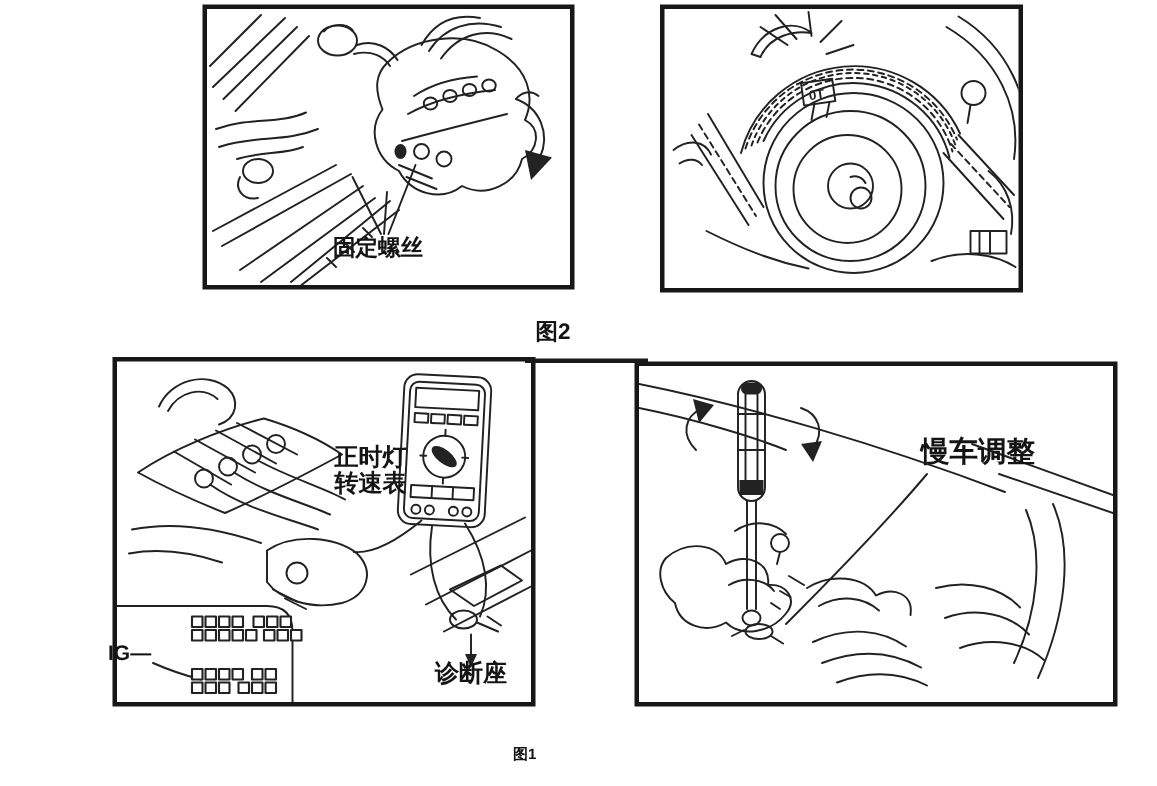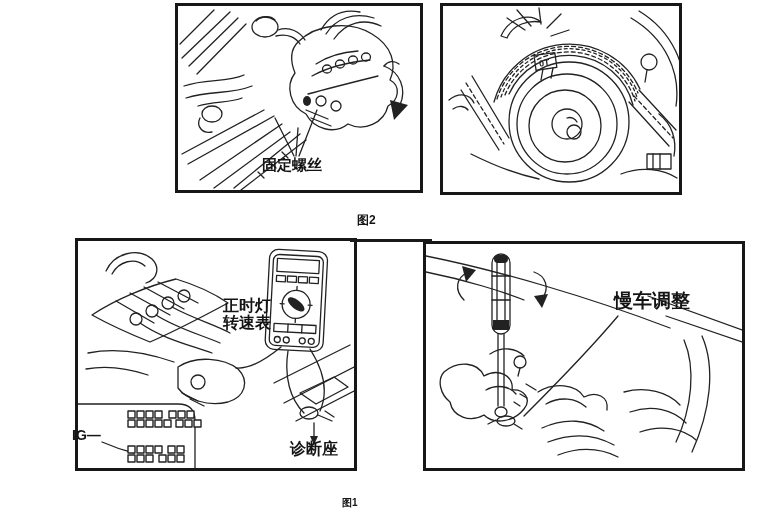--- a/index.html
+++ b/index.html
@@ -1,33 +1,33 @@
 <!DOCTYPE html>
 <html><head>
 <meta charset="utf-8">
 <style>
   html,body{margin:0;padding:0;background:#ffffff;}
   #page{position:relative;width:771px;height:524px;background:#ffffff;overflow:hidden;
         font-family:"Liberation Sans",sans-serif;}
   .panel{position:absolute;background:#ffffff;border:3px solid #171717;box-sizing:border-box;}
-  #panel1{left:135px;top:3px;width:248px;height:190px;margin-left:40px;}
+  #panel1{left:135px;top:3px;width:248px;height:190px;}
   #panel2{left:440px;top:3px;width:242px;height:192px;}
   #panel3{left:75px;top:238px;width:282px;height:233px;}
   #panel4{left:423px;top:241px;width:322px;height:230px;}
   .art{position:absolute;left:0;top:0;width:100%;height:100%;}
   .art path,.art circle,.art ellipse,.art rect{fill:none;stroke:#222;stroke-width:1.3;
         stroke-linecap:round;stroke-linejoin:round;}
   .art .fill{fill:#222;stroke:none;}
   .art .pin{fill:#fff;stroke:#222;stroke-width:1.4;}
   .lbl{position:absolute;color:#141414;font-weight:bold;white-space:nowrap;z-index:3;}
   #bridge-line{position:absolute;left:350px;top:239px;width:82px;height:3px;background:#1a1a1a;}
   #watermark{position:absolute;left:195px;top:218px;font-family:"Liberation Serif",serif;
         font-size:25px;font-weight:600;letter-spacing:1px;color:#8d8d8d;opacity:.9;z-index:4;
         white-space:nowrap;}
-  #fig2{left:357px;top:212px;font-size:12px;z-index:5;}
+  #fig2{left:357px;top:212px;font-size:15px;z-index:5;}
   #fig1{left:342px;top:496px;font-size:10px;}
   #ig-label{left:59px;top:427px;font-size:14px;z-index:3;padding-left:13px;}
 </style>
 </head>
 <body>
 
 <div id="page">
 
   <div id="panel1" class="panel">
     <svg class="art" viewBox="0 0 242 184">

